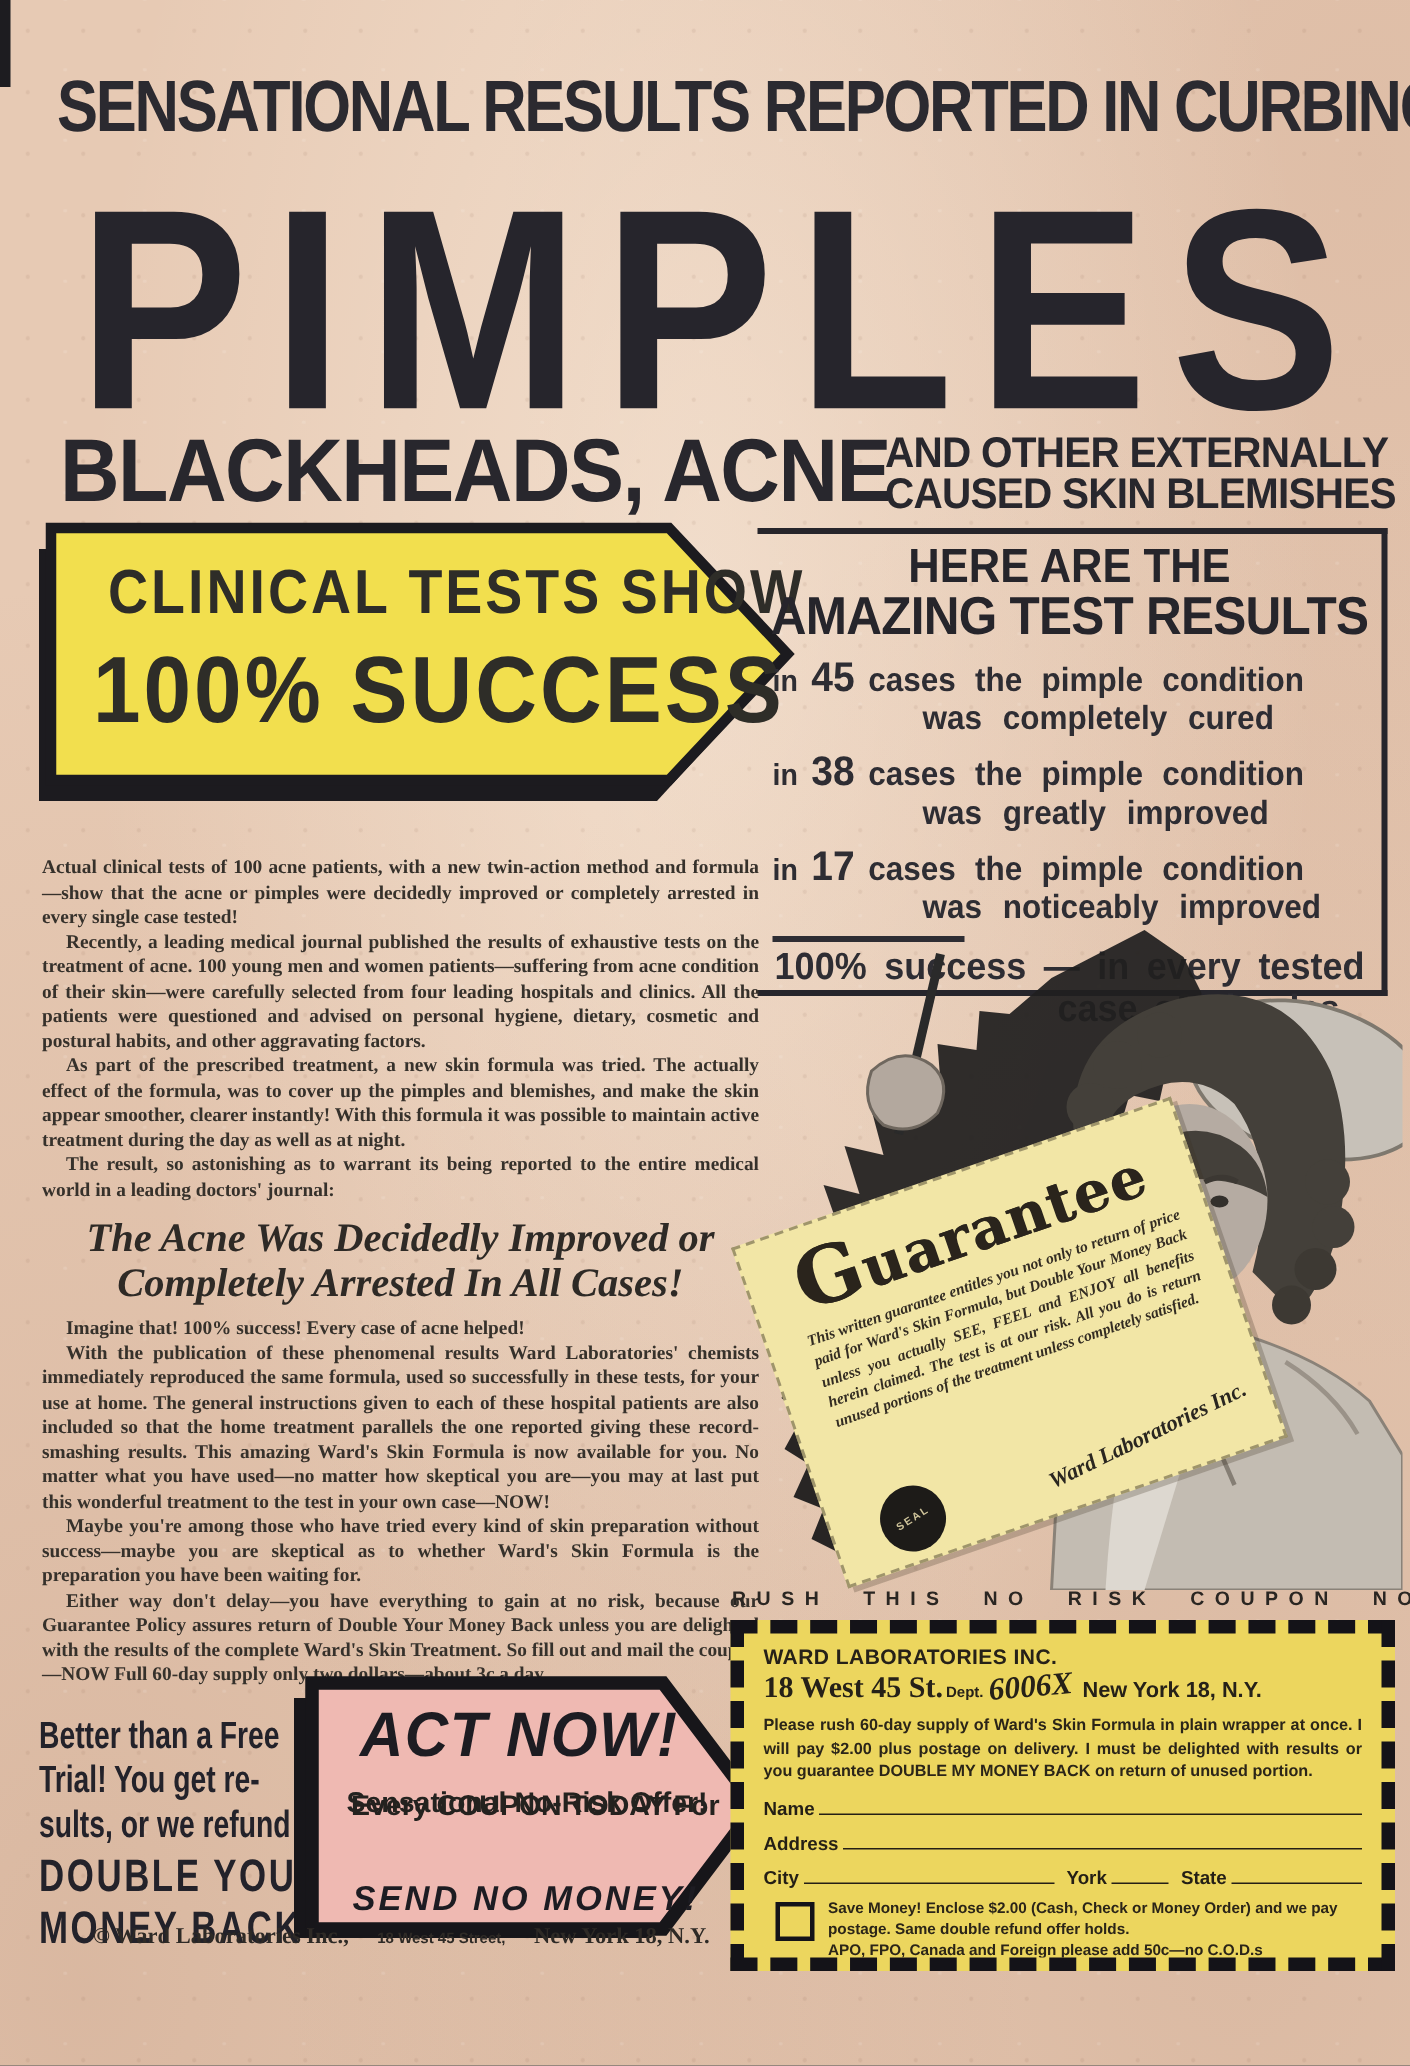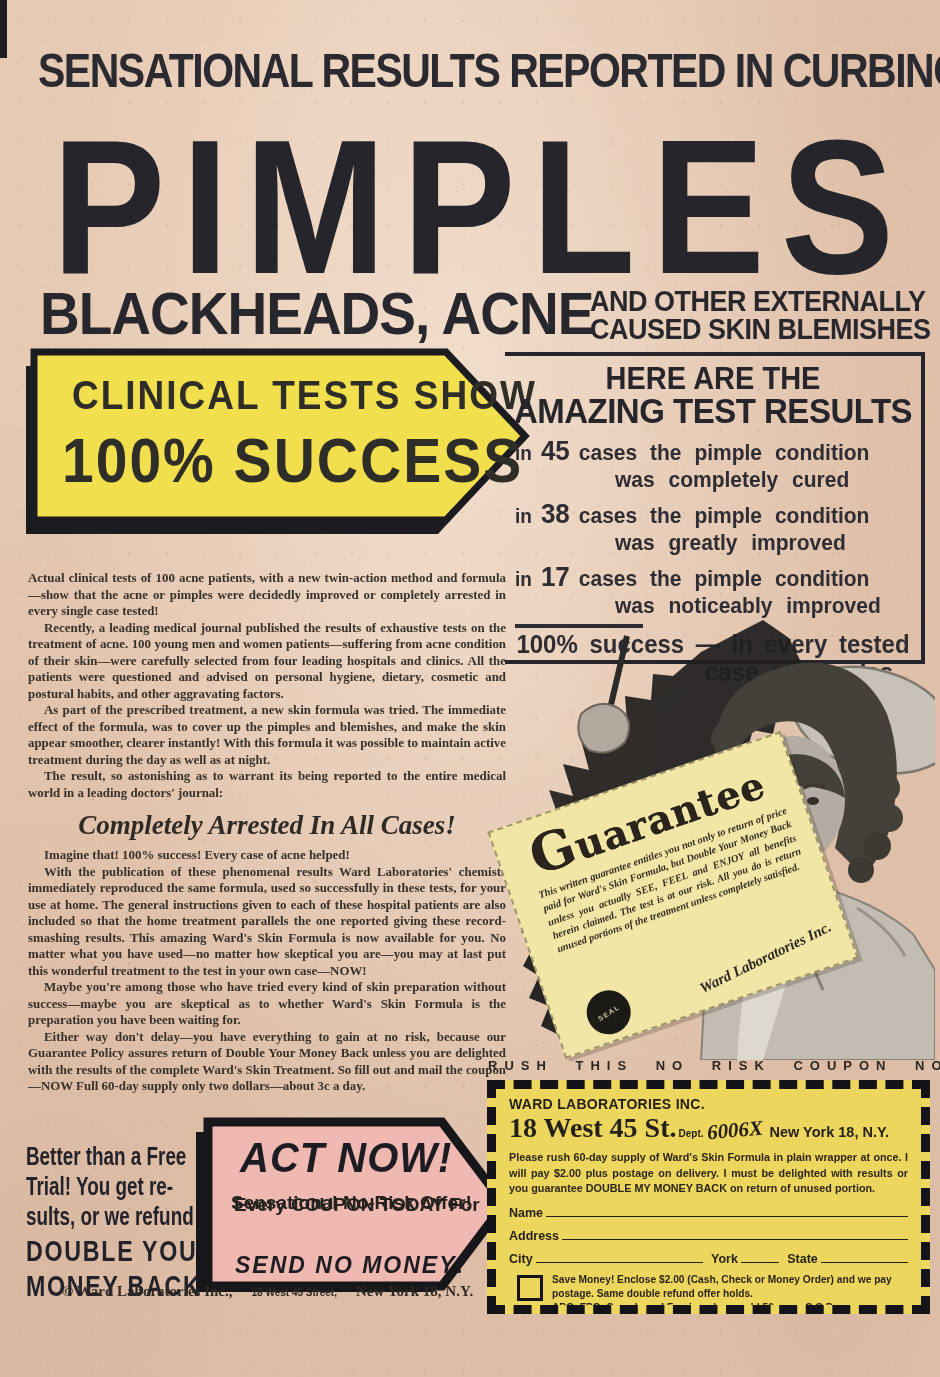--- a/index.html
+++ b/index.html
@@ -104,21 +104,21 @@
   .cert-sig{position:absolute;right:14px;bottom:20px;font-family:"Liberation Serif",serif;
     font-style:italic;font-weight:700;font-size:15px;color:#2a2620;transform:rotate(-7deg);}
 
   
   .rushline{position:absolute;left:488px;top:1058px;font-weight:700;font-size:13px;
     letter-spacing:7px;word-spacing:12px;color:#2a2622;white-space:nowrap;}
   .coupon{position:absolute;left:487px;top:1080px;width:443px;height:234px;box-sizing:border-box;
     background:#ecd65e;border:9px dashed #141318;padding:7px 13px 8px;overflow:hidden;}
   .cp-company{font-weight:700;font-size:14px;letter-spacing:.3px;color:#262118;}
   .cp-addr{display:flex;align-items:baseline;margin-top:0px;color:#262118;}
-  .cp-a1{font-family:"Liberation Serif",serif;font-weight:700;font-size:28px;}
+  .cp-a1{font-family:"Liberation Serif",serif;font-weight:700;font-size:20px;}
   .cp-dept{font-weight:700;font-size:10px;margin-left:2px;}
   .cp-code{font-family:"Liberation Serif",serif;font-style:italic;font-weight:700;font-size:21px;
     transform:rotate(-5deg);margin:0 3px;}
   .cp-a2{font-weight:700;font-size:14.5px;margin-left:4px;}
   .cp-body{margin-top:6px;font-weight:700;font-size:10.8px;line-height:1.45;text-align:justify;color:#2b2518;}
   .cp-line{display:flex;align-items:baseline;margin-top:9px;font-weight:700;font-size:12.5px;color:#241f15;}
   .rule{flex:1;border-bottom:1.8px solid #241f15;margin:0 0 2px 3px;}
   .cp-city-row .rule.city{flex:2.4;}
   .cp-city-row .rule.zone{flex:0.55;}
   .cp-city-row .rule.state{flex:1.25;}
@@ -173,23 +173,24 @@
       <div class="row2">was noticeably improved</div>
     </div>
     <div class="sum-rule"></div>
     <div class="sum1">100% success — in every tested</div>
     <div class="sum2">case of pimples</div>
   </div>
 
   <div class="bodycol">
     <p class="noind">Actual clinical tests of 100 acne patients, with a new twin-action method and formula—show that the acne or pimples were decidedly improved or completely arrested in every single case tested!</p>
     <p>Recently, a leading medical journal published the results of exhaustive tests on the treatment of acne. 100 young men and women patients—suffering from acne condition of their skin—were carefully selected from four leading hospitals and clinics. All the patients were questioned and advised on personal hygiene, dietary, cosmetic and postural habits, and other aggravating factors.</p>
-    <p>As part of the prescribed treatment, a new skin formula was tried. The immediate effect of the formula, was to cover up the pimples and blemishes, and make the skin appear smoother, clearer instantly! With this formula it was possible to maintain active treatment during the day as well as at night.</p>
+    <p>As part of the prescribed treatment, a new skin formula was tried. The actually effect of the formula, was to cover up the pimples and blemishes, and make the skin appear smoother, clearer instantly! With this formula it was possible to maintain active treatment during the day as well as at night.</p>
     <p class="ital">The result, so astonishing as to warrant its being reported to the entire medical world in a leading doctors' journal:</p>
     <div class="subhead">
+      <div>The Acne Was Decidedly Improved or</div>
       <div>Completely Arrested In All Cases!</div>
     </div>
     <p>Imagine that! 100% success! Every case of acne helped!</p>
     <p>With the publication of these phenomenal results Ward Laboratories' chemists immediately reproduced the same formula, used so successfully in these tests, for your use at home. The general instructions given to each of these hospital patients are also included so that the home treatment parallels the one reported giving these record-smashing results. This amazing Ward's Skin Formula is now available for you. No matter what you have used—no matter how skeptical you are—you may at last put this wonderful treatment to the test in your own case—NOW!</p>
     <p>Maybe you're among those who have tried every kind of skin preparation without success—maybe you are skeptical as to whether Ward's Skin Formula is the preparation you have been waiting for.</p>
     <p>Either way don't delay—you have everything to gain at no risk, because our Guarantee Policy assures return of Double Your Money Back unless you are delighted with the results of the complete Ward's Skin Treatment. So fill out and mail the coupon—NOW Full 60-day supply only two dollars—about 3c a day.</p>
   </div>
 
   <svg class="illus" viewBox="0 0 430 442">
 

